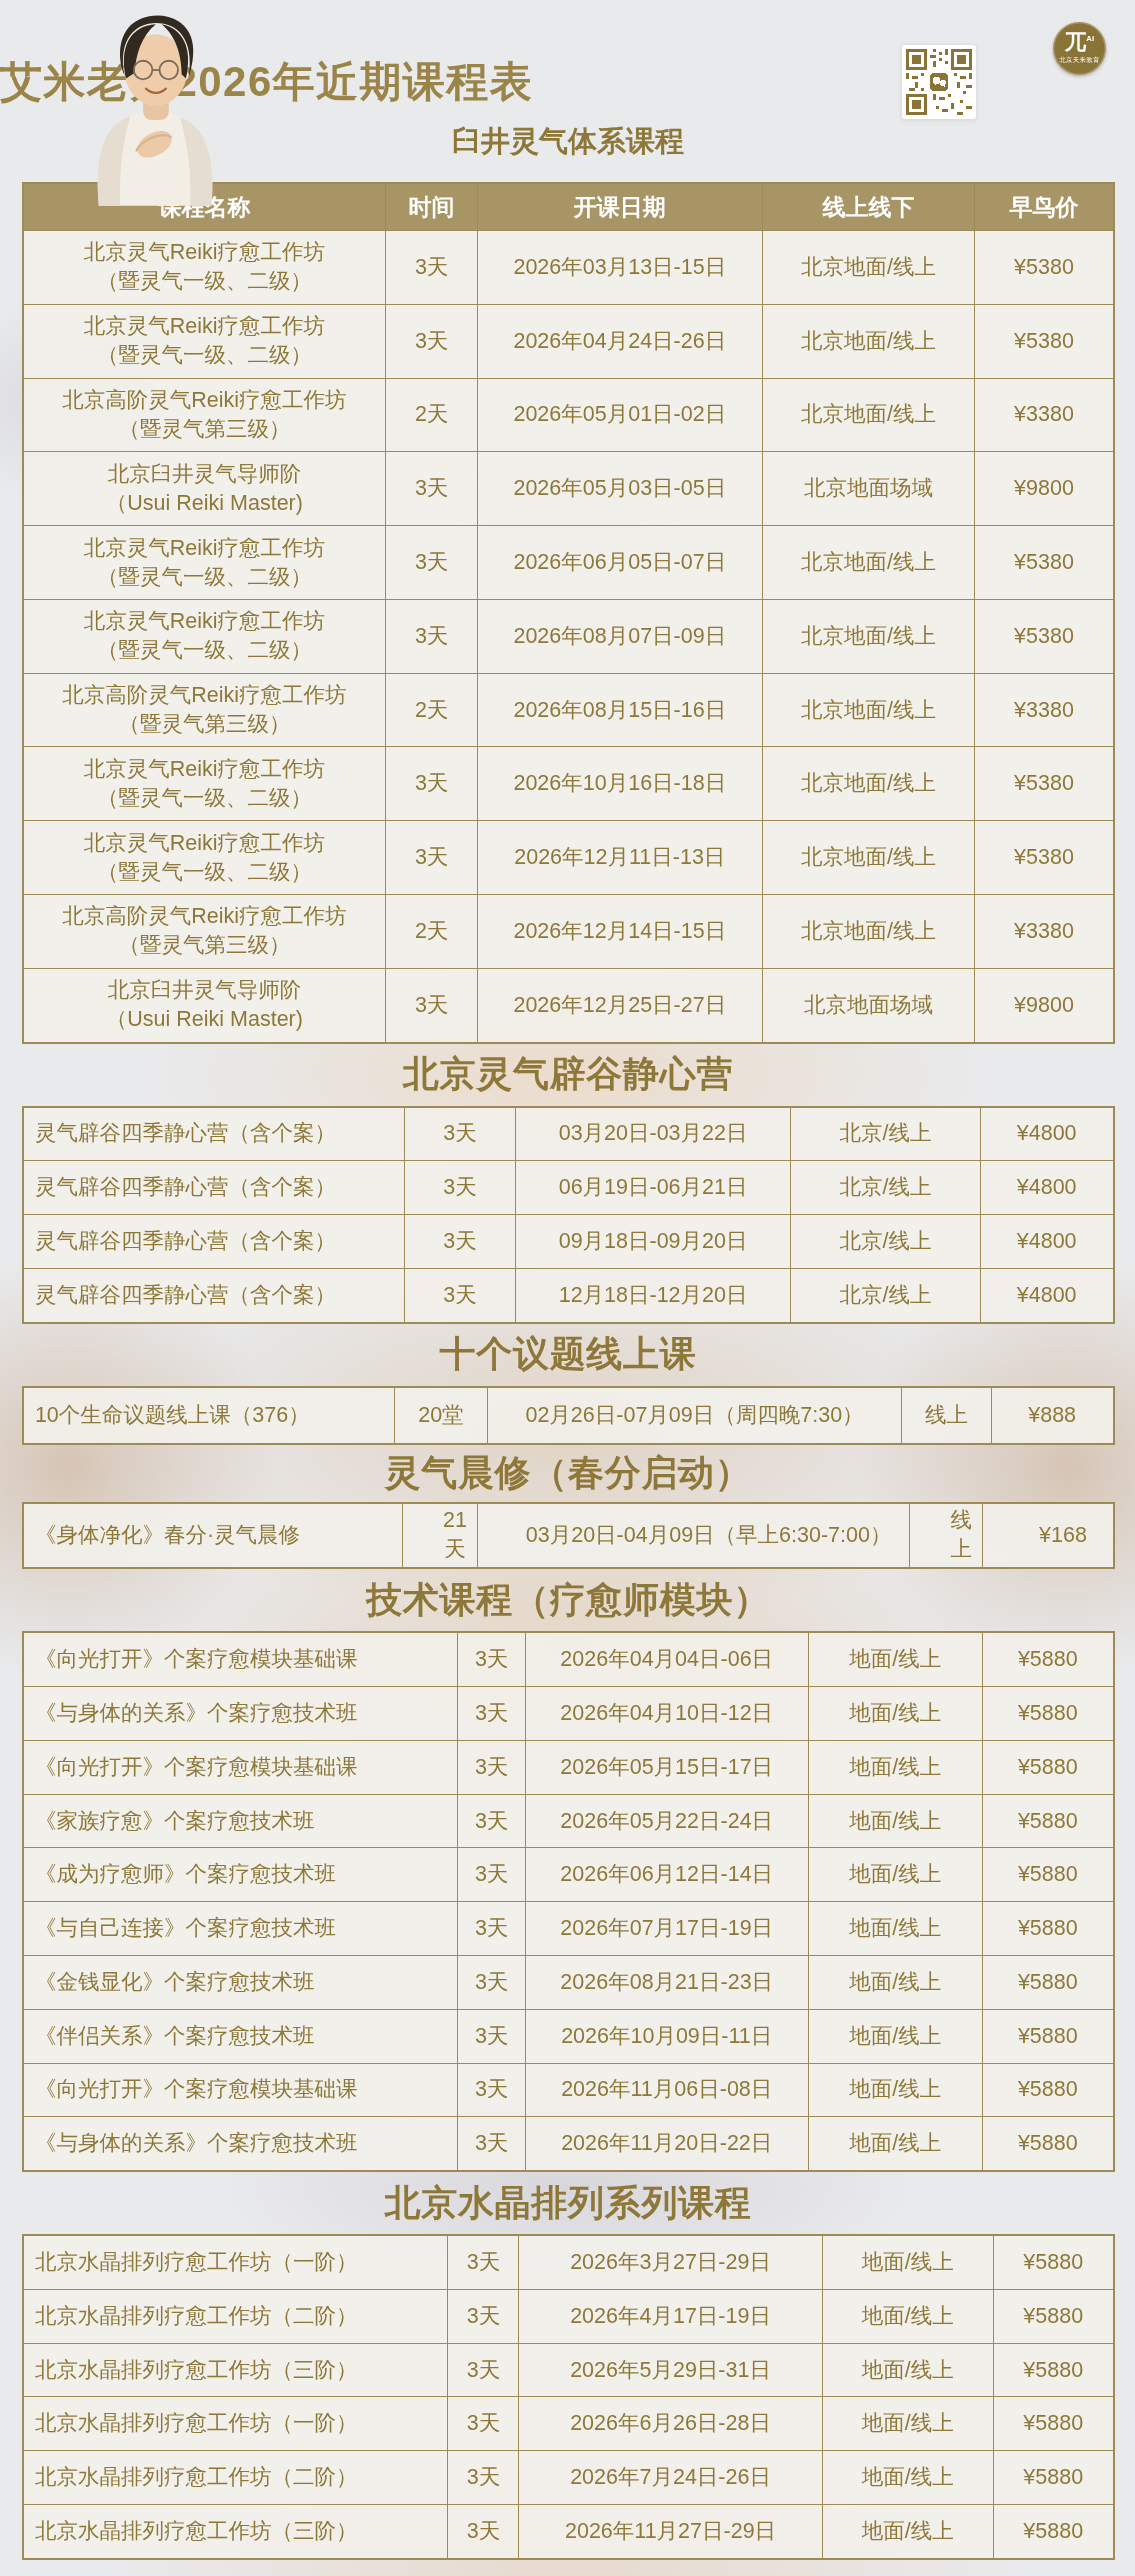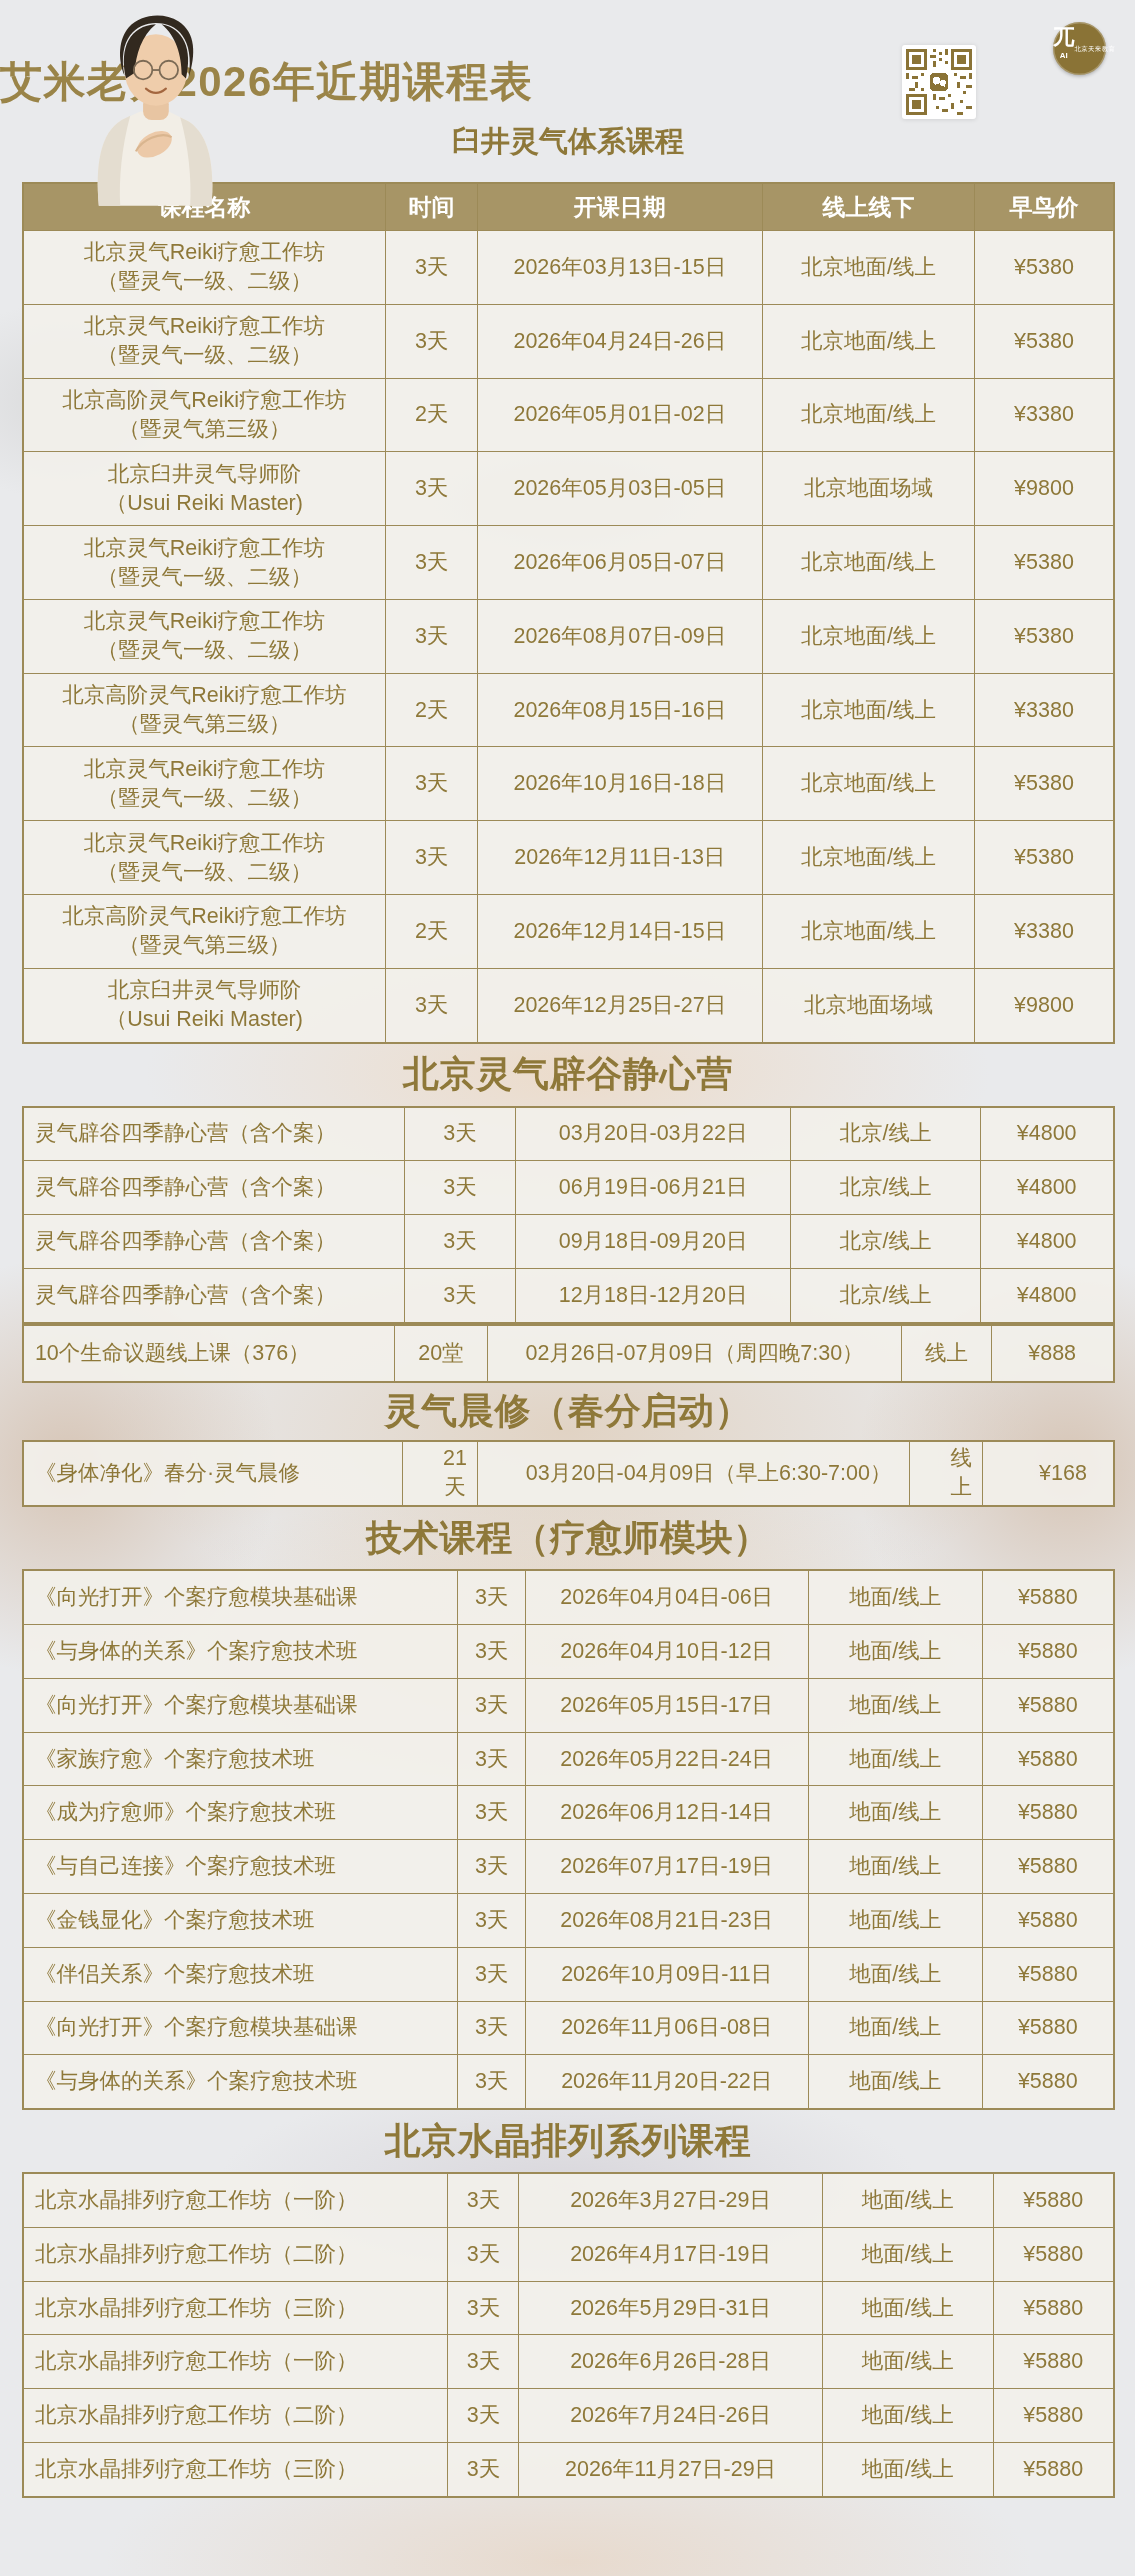--- a/index.html
+++ b/index.html
@@ -49,21 +49,21 @@
     background:#ffffff;border-radius:2.9px;
     box-shadow:0 0.7px 4.3px rgba(0,0,0,0.10);
     display:flex;align-items:center;justify-content:center;
   }
   .logo-badge{
     position:absolute;left:1053px;top:21.5px;width:53px;height:53px;
     border-radius:50%;
     background:#8a7336;
     box-shadow:0 1.4px 3.6px rgba(0,0,0,0.25), inset 0 0 0 1.4px rgba(255,255,255,0.25);
     color:#ffffff;text-align:center;
-    display:flex;flex-direction:row;align-items:center;justify-content:space-between;
+    display:flex;flex-direction:column;align-items:center;justify-content:center;
   }
   .logo-glyph{font-size:21.5px;font-weight:bold;line-height:1;margin-top:1.4px;}
   .logo-glyph sup{font-size:7.9px;font-weight:bold;letter-spacing:0;}
   .logo-caption{font-size:6.4px;letter-spacing:0.4px;margin-top:2.1px;white-space:nowrap;}
 
   table{
     position:relative;z-index:1;
     width:1093px;margin-left:21.5px;
     border-collapse:collapse;table-layout:fixed;
     border:2.1px solid #9c8a57;
@@ -343,20 +343,21 @@
         <tr>
           <td>灵气辟谷四季静心营（含个案）</td>
           <td>3天</td>
           <td>12月18日-12月20日</td>
           <td>北京/线上</td>
           <td>¥4800</td>
         </tr>
       </tbody>
   </table>
 
+  <div class="sec-band band-3">十个议题线上课</div>
   <table class="t3">
     <colgroup>
       <col style="width:34.1%">
         <col style="width:8.5%">
         <col style="width:38.0%">
         <col style="width:8.2%">
         <col style="width:11.2%">
     </colgroup>
     <tbody>
         <tr>

